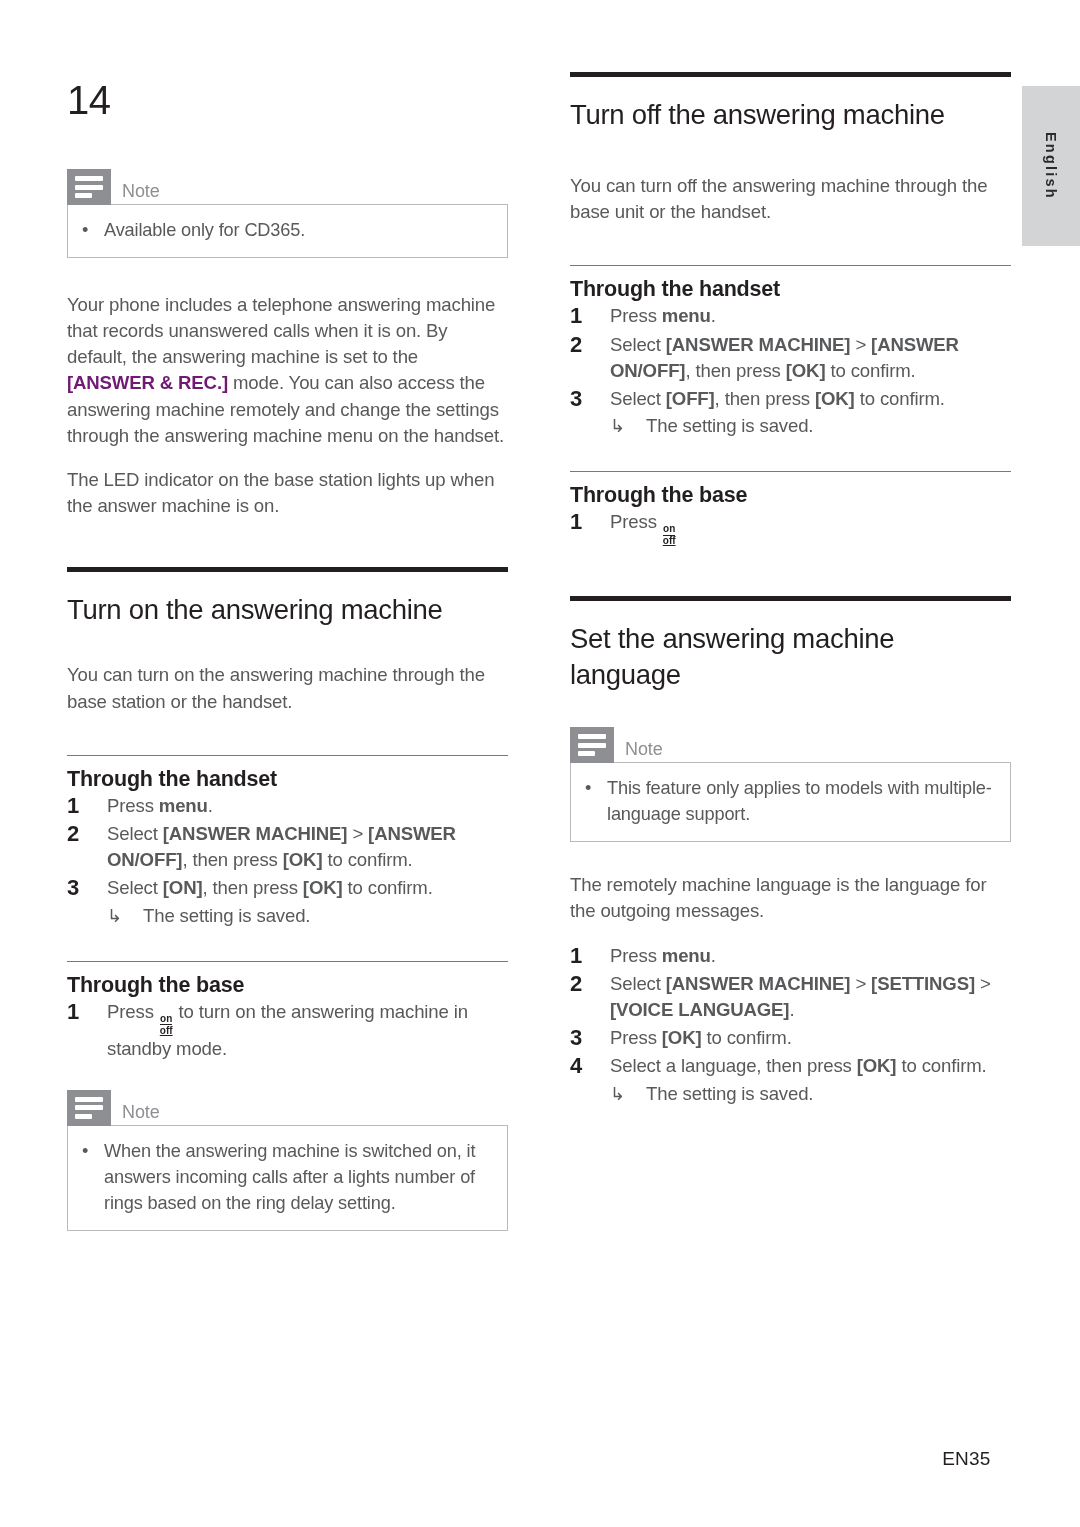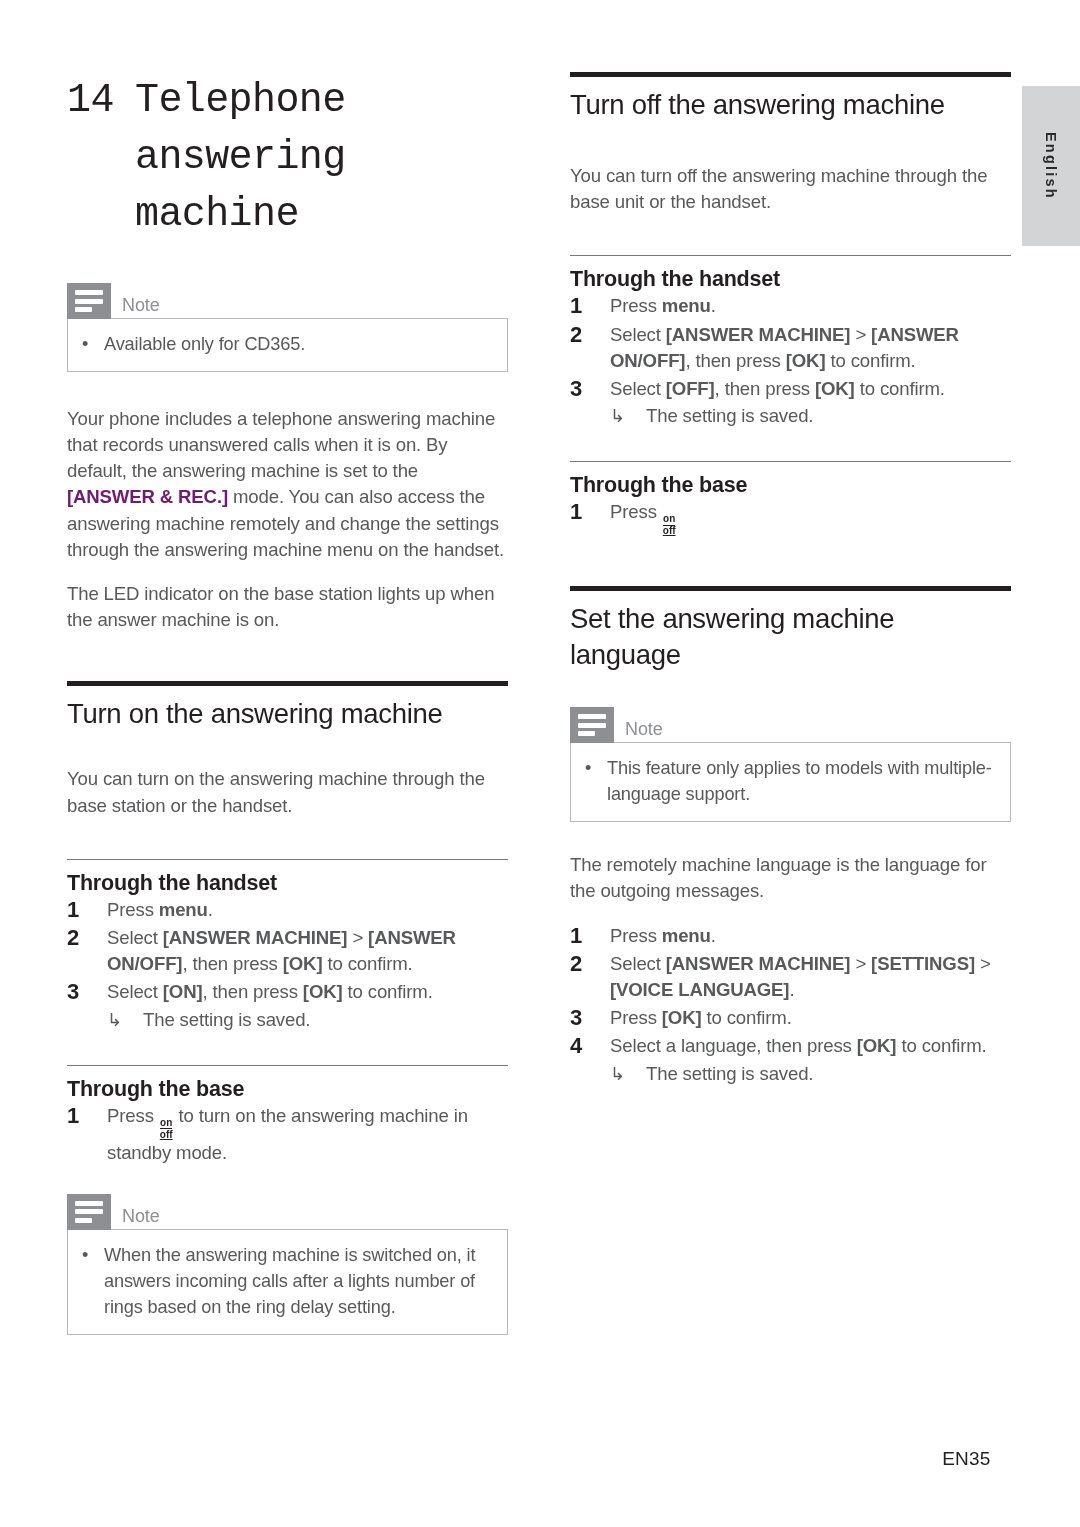--- a/index.html
+++ b/index.html
@@ -54,41 +54,40 @@
     width: 441px;
   }
   .col-left  { left: 67px; }
   .col-right { left: 570px; }
 
   
   .chapter {
     display: flex;
     padding-top: 72px;
     color: #231f20;
-    font-family: Liberation Mono, monospace;
   }
   .chapter-num {
     font-size: 40px;
     line-height: 57px;
     font-weight: normal;
     letter-spacing: -0.5px;
     width: 68px;
     flex: none;
   }
   .chapter-title {
     font-size: 40px;
     line-height: 57px;
     font-weight: normal;
     letter-spacing: -0.6px;
   }
 
   
   .sect {
     border-top: 5px solid #231f20;
-    padding-top: 10px;
+    padding-top: 20px;
     margin-top: 0;
   }
   .sect-title {
     font-size: 27.5px;
     line-height: 36px;
     color: #231f20;
     letter-spacing: -0.3px;
     font-weight: normal;
     margin: 0;
   }
@@ -235,21 +234,20 @@
 <div class="page">
 
   <div class="lang-tab">
     <div class="lang-tab-text">English</div>
   </div>
 
   <div class="col col-left">
 
     <div class="chapter">
       <div class="chapter-num">14</div>
-      <div class="chapter-title">Telephone answering machine</div>
     </div>
 
     <div class="gap-40"></div>
 
     <div class="note">
       <div class="note-head">
         <div class="note-icon">
             <i></i>
             <i></i>
             <i></i>

